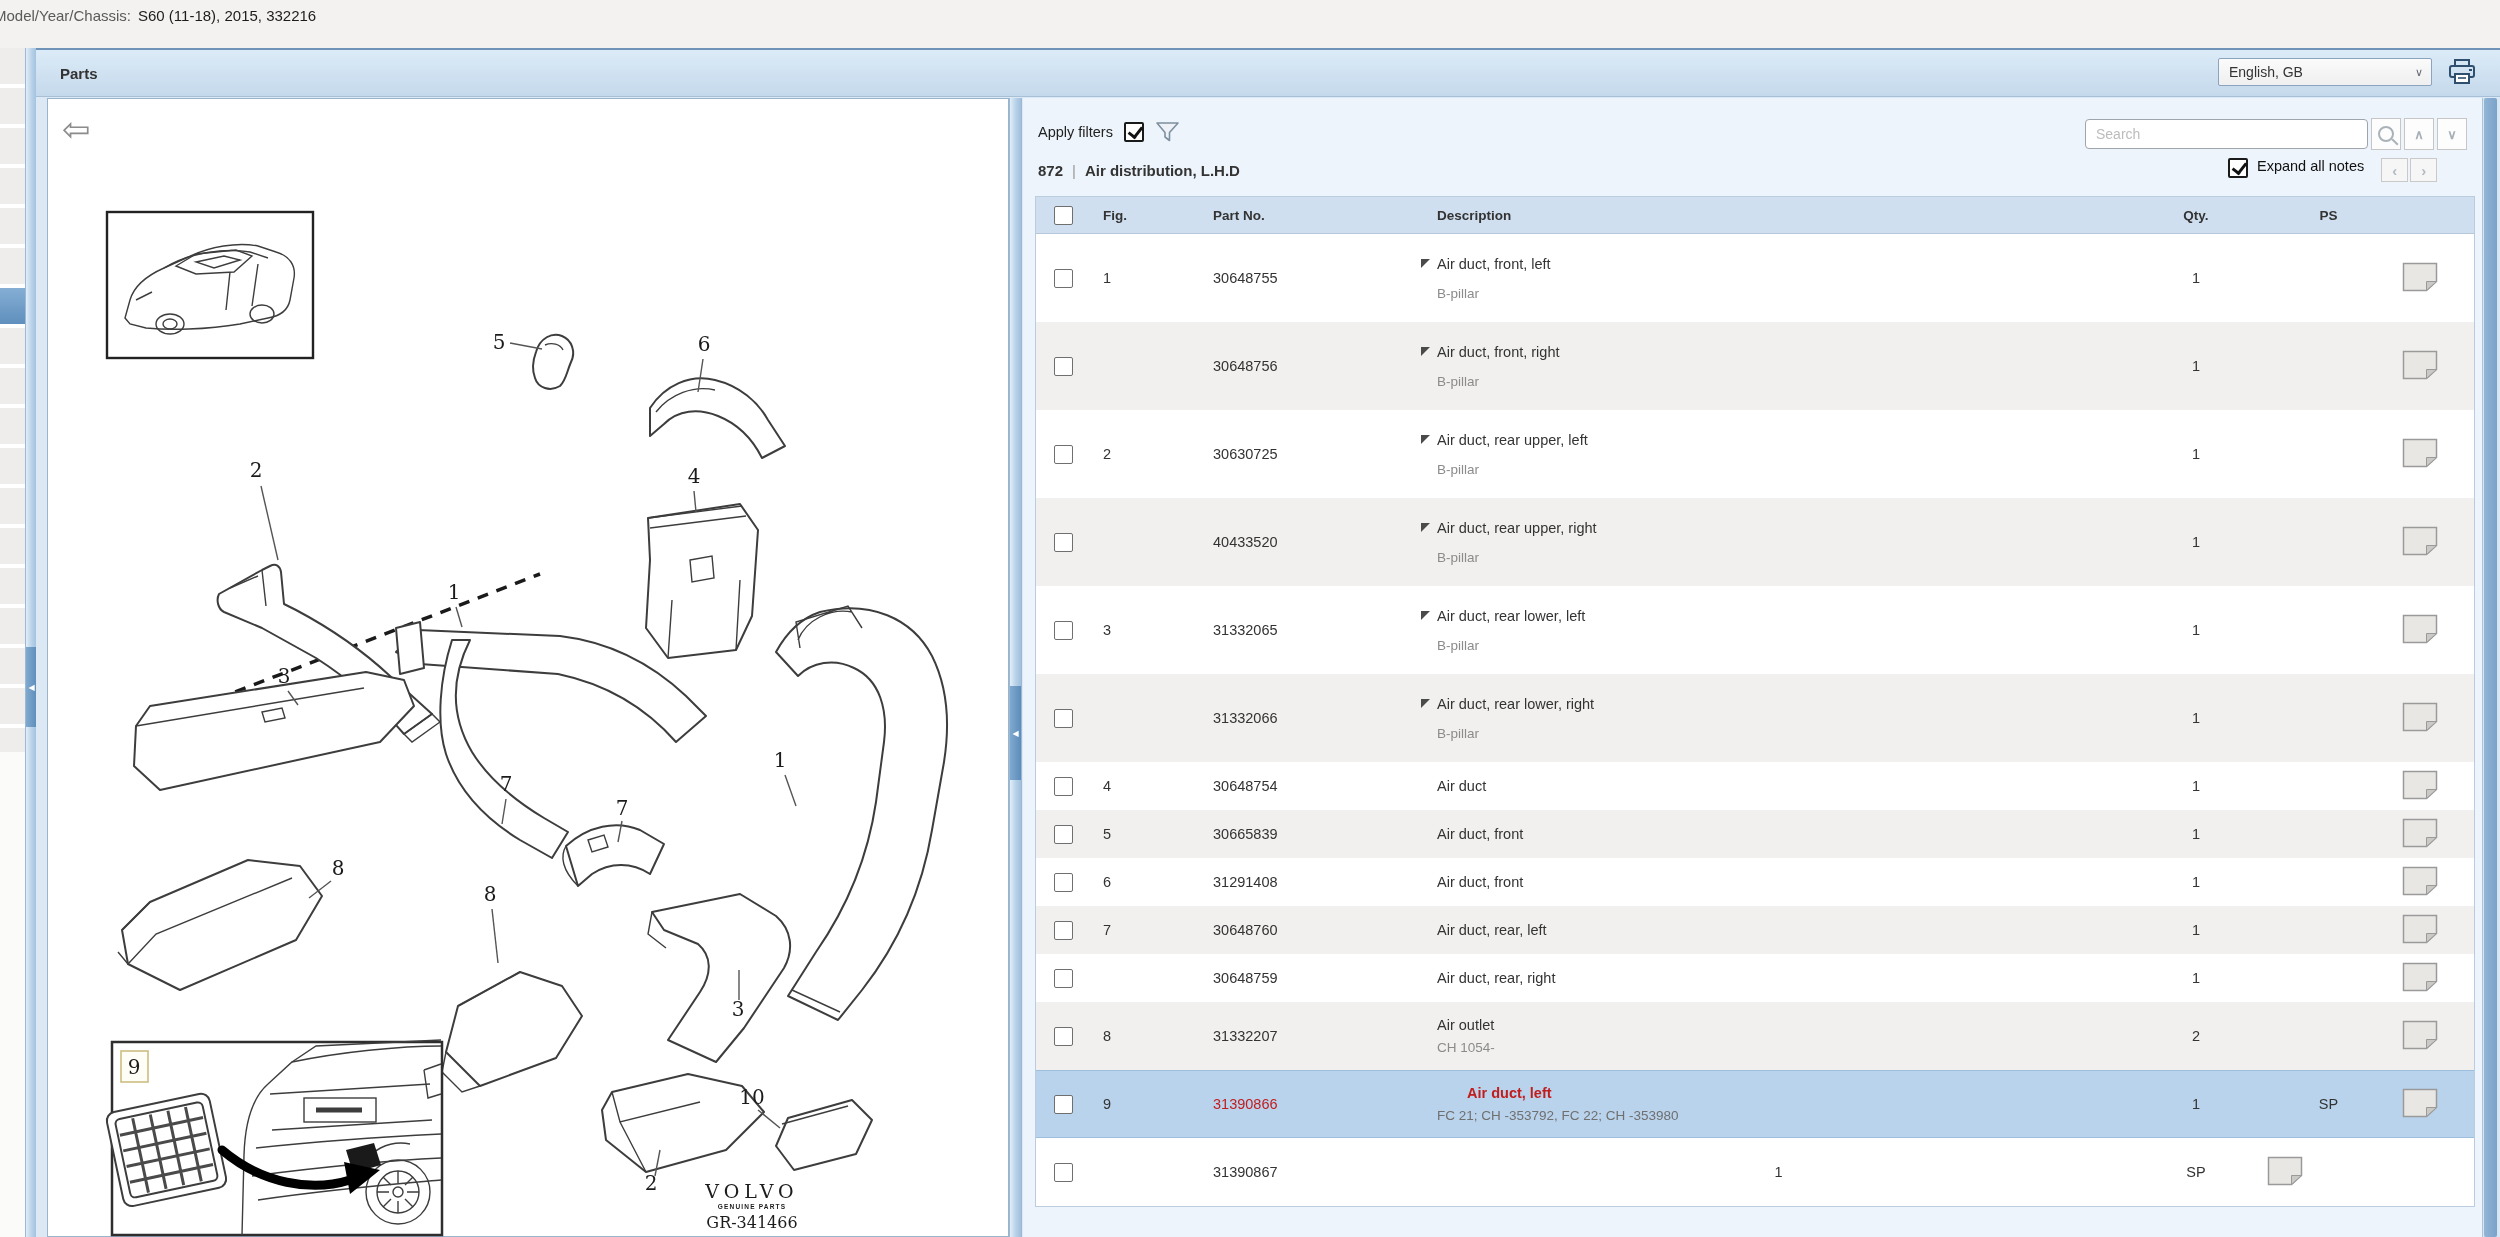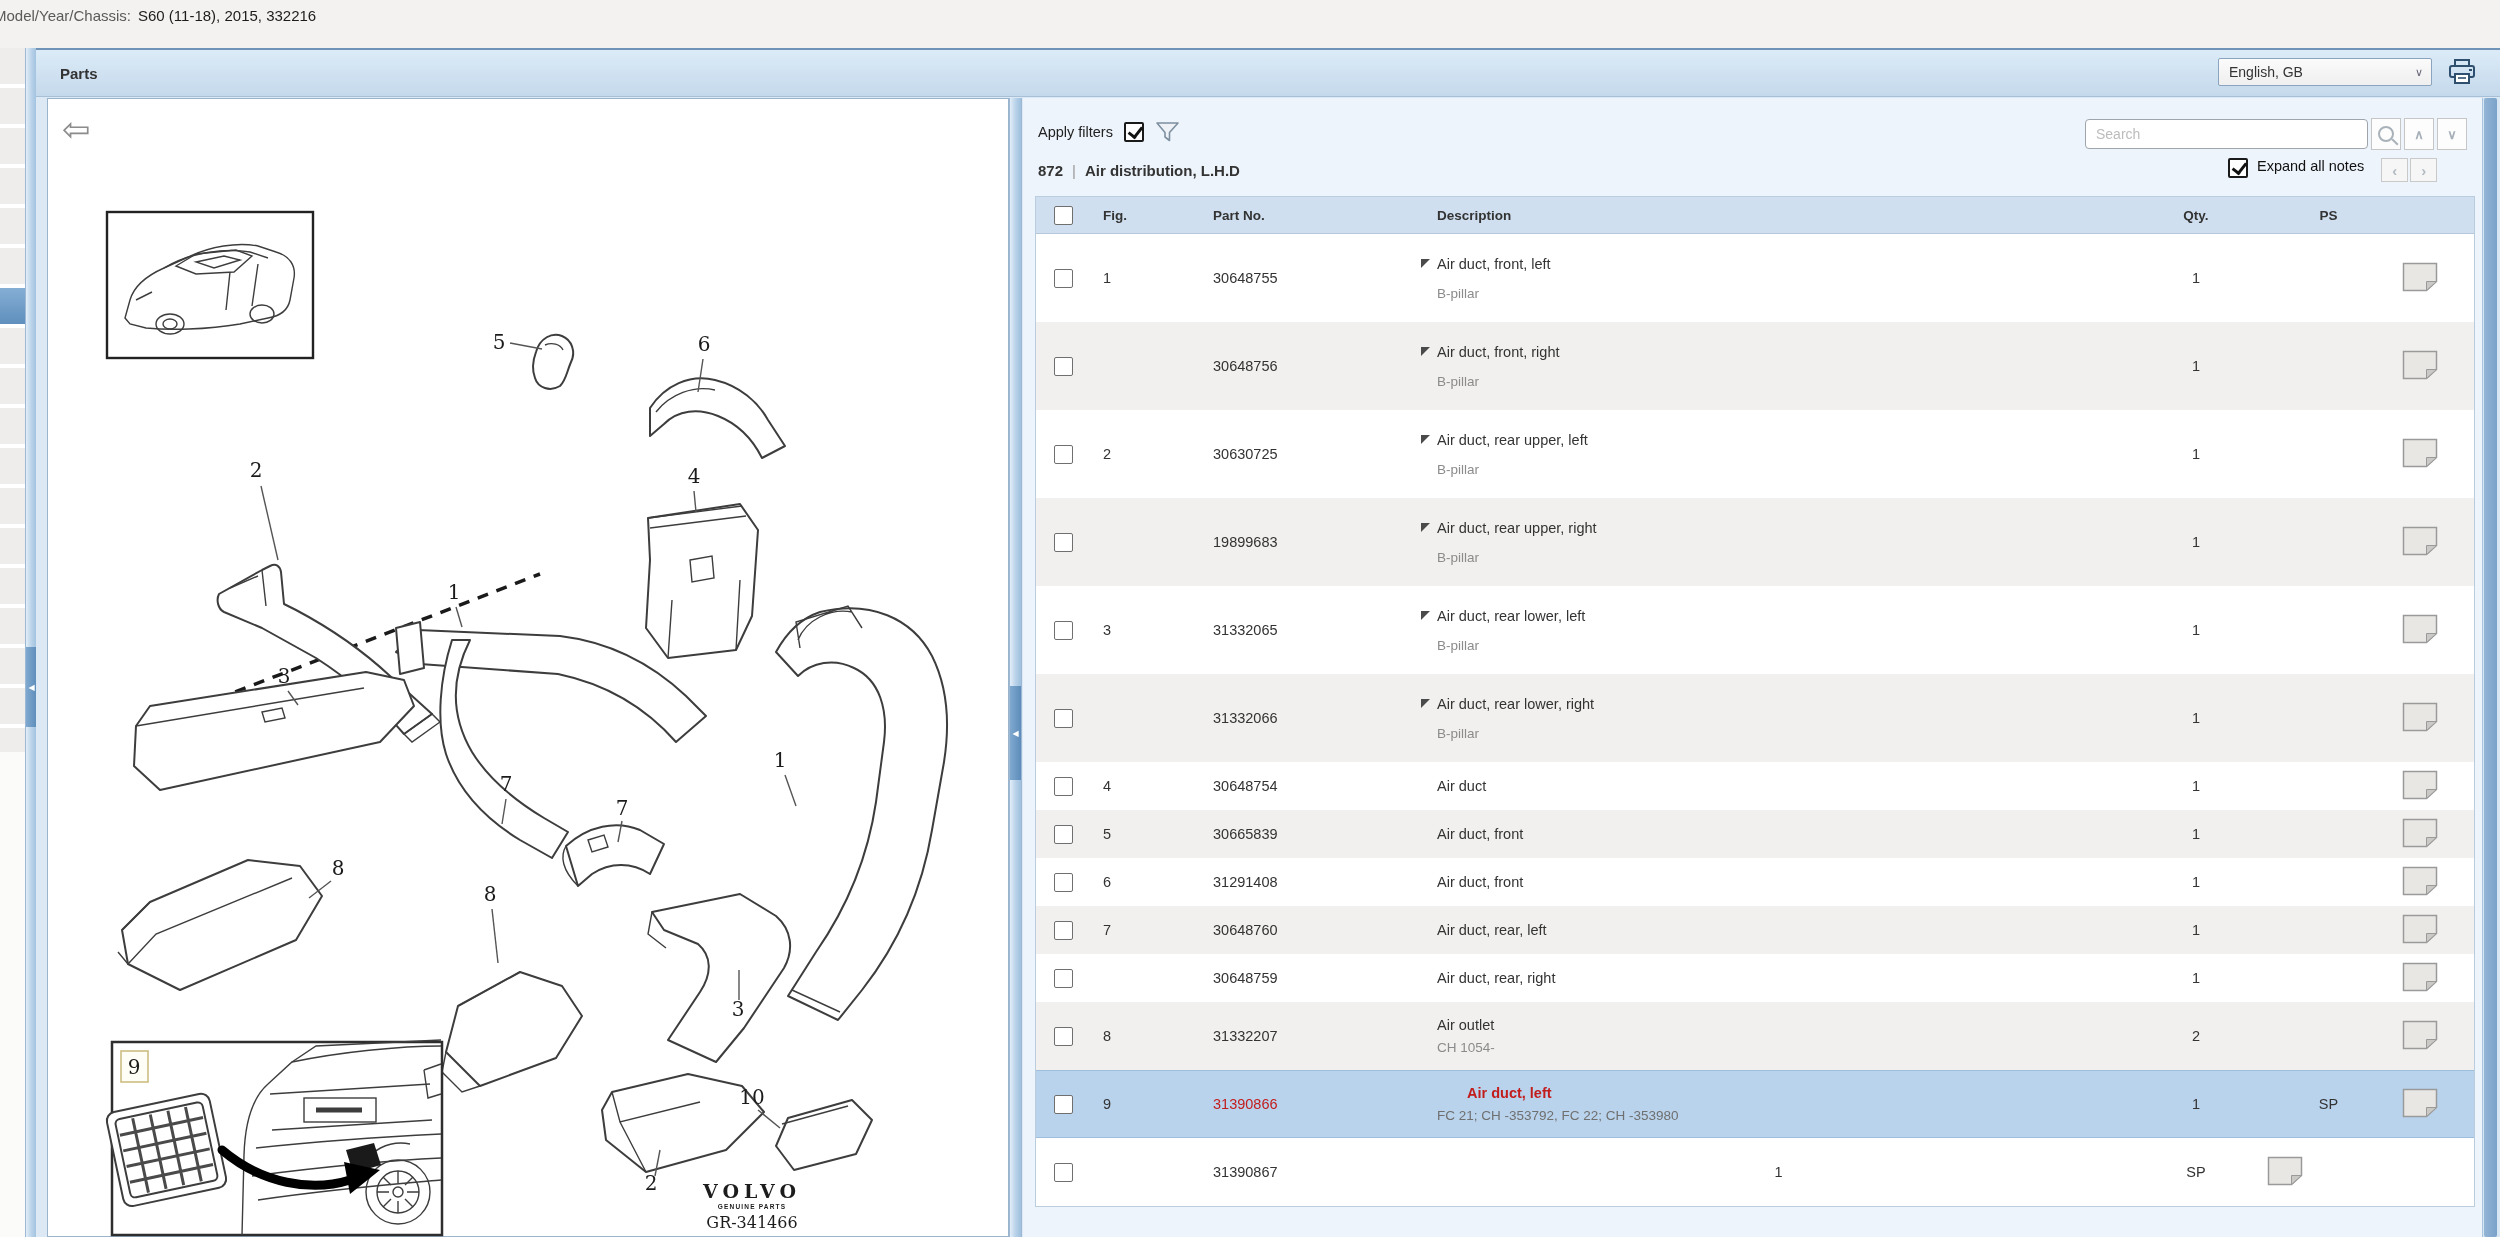--- a/index.html
+++ b/index.html
@@ -36,21 +36,21 @@
   .lang-select{position:absolute;right:68px;top:8px;width:214px;height:28px;background:linear-gradient(180deg,#fbfbfb,#efefef);
     border:1px solid #8aa4bd;border-radius:2px;display:flex;align-items:center;justify-content:space-between;
     padding:0 8px 0 10px;font-size:14px;color:#333;box-sizing:border-box;}
   .lang-select .chev{color:#667;font-size:11px;}
   .print-btn{position:absolute;right:22px;top:6px;width:32px;height:32px;display:flex;align-items:center;justify-content:center;cursor:pointer;}
   
   .diagram-panel{position:absolute;left:47px;top:98px;width:962px;height:1139px;background:#fff;border:1px solid #9ab4cc;box-sizing:border-box;}
   .back-arrow{position:absolute;left:62px;top:112px;font-size:34px;color:#8c8c8c;line-height:1;}
   .diagram-svg{position:absolute;left:47px;top:98px;}
   .volvo{position:absolute;left:690px;top:1180px;width:124px;text-align:center;color:#1c1c1c;}
-  .v-brand{font-family:"DejaVu Serif",serif;font-weight:bold;font-size:19px;letter-spacing:5px;}
+  .v-brand{font-family:"DejaVu Serif",serif;font-weight:normal;font-size:19px;letter-spacing:5px;}
   .v-sub{font-size:6.5px;font-weight:bold;letter-spacing:1.2px;margin-top:1px;}
   .v-ref{font-family:"DejaVu Serif",serif;font-size:16px;margin-top:3px;}
   
   .right-panel{position:absolute;left:1023px;top:98px;width:1459px;height:1139px;background:#eef4fb;}
   .filters-row{position:absolute;left:1038px;top:120px;display:flex;align-items:center;gap:11px;}
   .filters-row .txt{font-size:14.5px;color:#222;}
   .group-row{position:absolute;left:1038px;top:162px;font-size:15px;font-weight:bold;color:#333;}
   .group-row .sep{color:#999;font-weight:normal;margin:0 9px;}
   .search-row{position:absolute;left:2085px;top:118px;display:flex;align-items:center;gap:3px;}
   .search-input{width:283px;height:30px;border:1px solid #9fa5ab;border-radius:4px;font-size:14px;color:#444;
@@ -400,21 +400,21 @@
               <path d="M1.5,1.5 h33 v18 l-10,9 h-23 z" fill="#e9e7e4" stroke="#9a9a9a" stroke-width="1.5"></path>
               <path d="M34.5,19.5 l-10,9 v-9 z" fill="#cbc9c5" stroke="#9a9a9a" stroke-width="1"></path>
             </svg></span>
         </div>
       </div>
       <div class="trow h88 tone-g">
         <div class="c check">
           <span class="cb"></span>
         </div>
         <div class="c fig"></div>
-        <div class="c part">19899683</div>
+        <div class="c part">40433520</div>
         <div class="c desc">
           <div class="dline1"><span class="tri"></span><span>Air duct, rear upper, right</span></div>
           <div class="dnote">B-pillar</div>
         </div>
         <div class="c qty">1</div>
         <div class="c ps"></div>
         <div class="c noteic">
           <span><svg width="36" height="30" viewBox="0 0 36 30">
               <path d="M1.5,1.5 h33 v18 l-10,9 h-23 z" fill="#e9e7e4" stroke="#9a9a9a" stroke-width="1.5"></path>
               <path d="M34.5,19.5 l-10,9 v-9 z" fill="#cbc9c5" stroke="#9a9a9a" stroke-width="1"></path>

